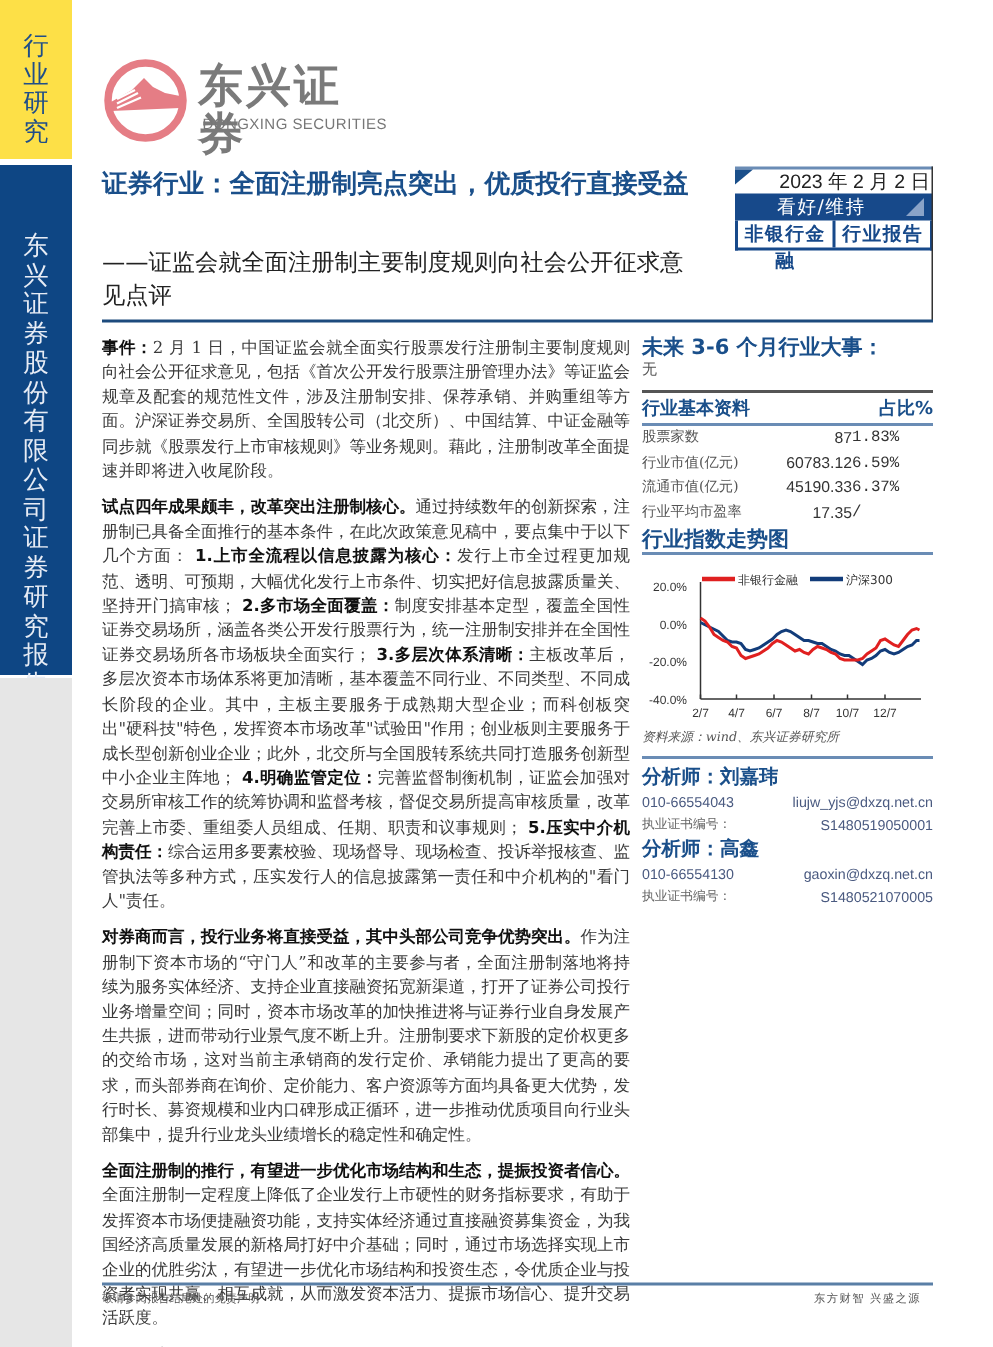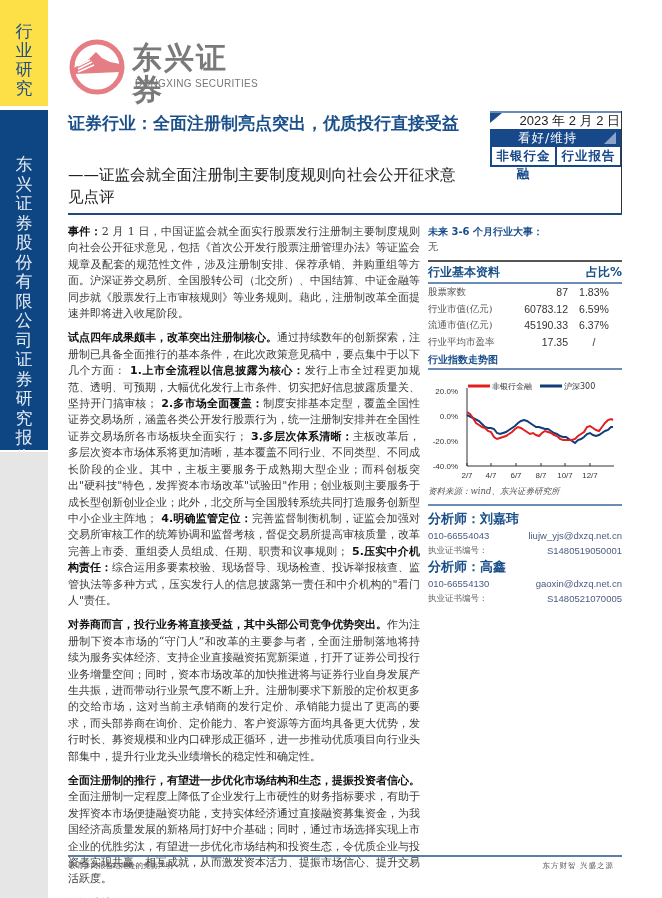--- a/index.html
+++ b/index.html
@@ -35,29 +35,29 @@
 
   .main-rule { position:absolute; left:68px; top:213px; width:554px; height:2px; background:#1d4b7d; }
 
   
   .col-left { position:absolute; left:68px; top:224px; width:352px; font-size:11px; line-height:16.4px; color:#3a3a3a; font-family:"DejaVu Serif", "Liberation Serif", serif; text-align:justify; }
   .col-left p { margin-bottom:8px; }
   .col-left b { color:#111; font-family:"DejaVu Sans", sans-serif; }
 
   
   .col-right { position:absolute; left:428px; top:224px; width:194px; }
-  .rc-heading { font-size:10px; font-weight:bold; color:#1a4f8a; line-height:16px; }
+  .rc-heading { font-size:14px; font-weight:bold; color:#1a4f8a; line-height:16px; }
   .rc-small { font-size:10px; color:#555; line-height:14px; font-family:"DejaVu Serif", serif; }
   .rc-rule-thick { height:2px; background:#555; margin-top:6px; }
   .rc-rule { height:2px; background:#6a8cb5; }
   .tbl-head { display:flex; justify-content:space-between; font-size:12px; font-weight:bold; color:#1a4f8a; line-height:18px; padding:1px 0; }
   .tbl-row { display:flex; font-size:10.5px; line-height:16.5px; color:#333; }
   .tbl-row .c1 { width:80px; font-family:"DejaVu Serif", serif; font-size:9.5px; color:#555; }
   .tbl-row .c2 { width:60px; text-align:right; font-family:"Liberation Sans", sans-serif; }
-  .tbl-row .c3 { width:52px; text-align:center; font-family:Liberation Sans, sans-serif; }
+  .tbl-row .c3 { width:52px; text-align:left; font-family:Liberation Mono, monospace; }
 
   .chart-wrap { position:relative; width:194px; height:108px; margin-top:6px; }
   .chart-wrap svg { position:absolute; left:0; top:0; }
   .chart-source { font-size:8.5px; color:#555; font-style:italic; font-family:"DejaVu Serif", serif; margin-top:2px; }
 
   .analyst-name { font-size:13px; font-weight:bold; color:#1a4f8a; line-height:18px; margin-top:4px; }
   .an-row { display:flex; justify-content:space-between; font-size:9.5px; line-height:15px; color:#4a5a80; font-family:"Liberation Sans", sans-serif; }
   .an-row .lbl { font-family:"DejaVu Serif", serif; font-size:8.5px; color:#666; }
 
   

